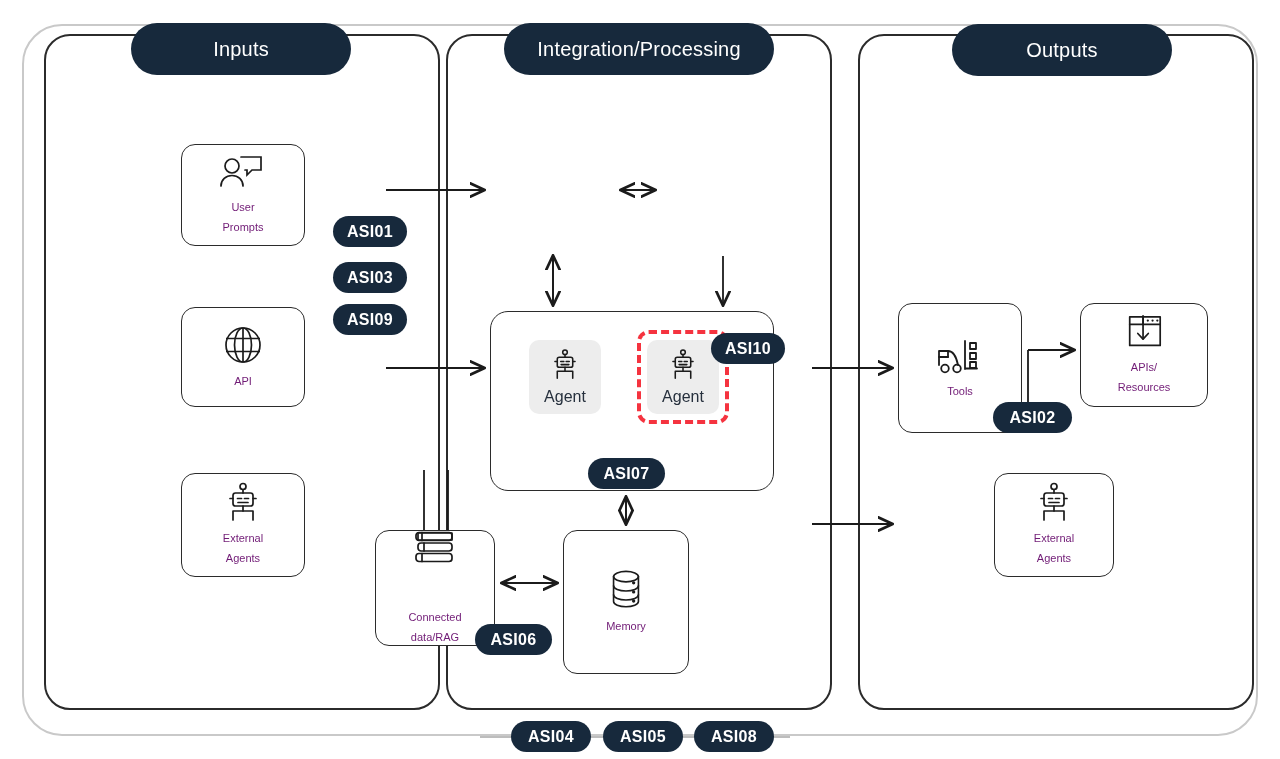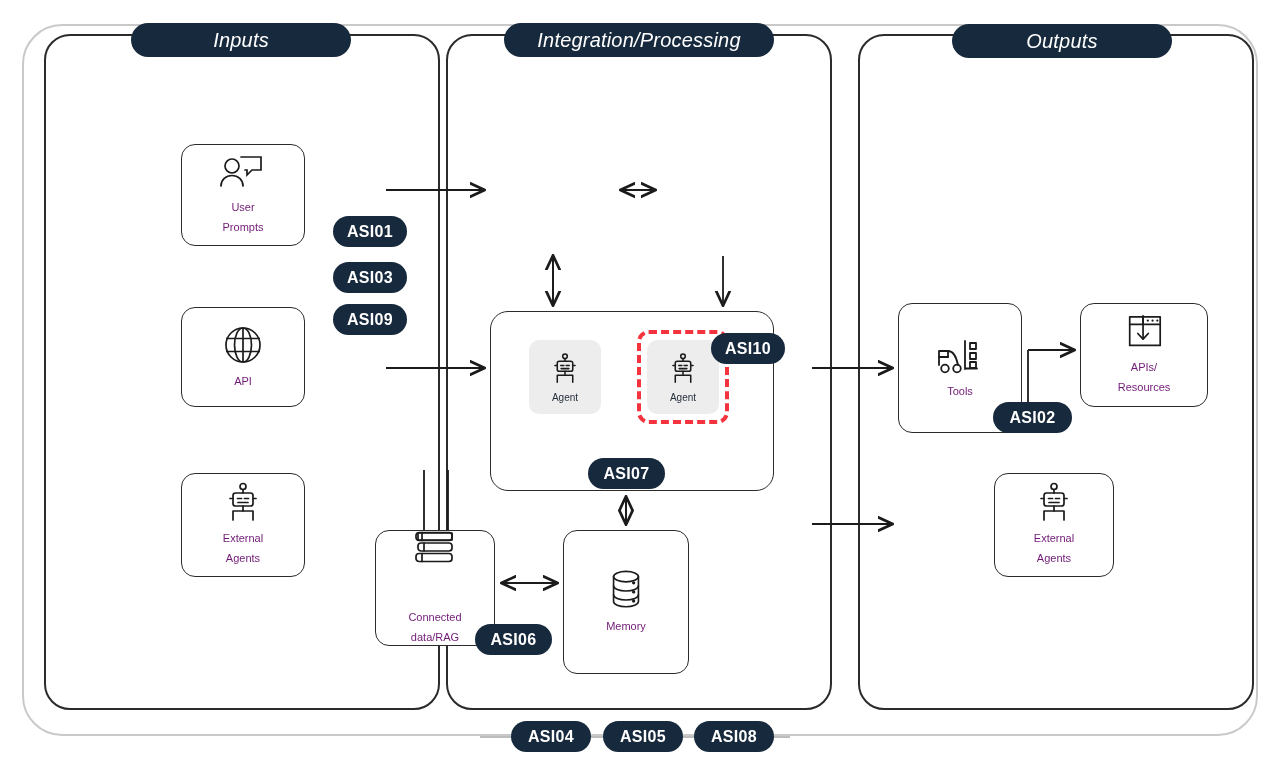--- a/index.html
+++ b/index.html
@@ -39,26 +39,25 @@
 
   
   .lane-title{
     position:absolute;
     background:#17293c;
     color:#ffffff;
     border-radius:26px;
     display:flex;align-items:center;justify-content:center;
     font-size:20px;
     letter-spacing:.2px;
-    height:34px;
+    height:52px;
     z-index:6;
     white-space:nowrap;
     padding:8px 26px;
     box-sizing:border-box;
-    font-style:italic;
   }
   .t-inputs{ left:131px; top:23px; width:220px; }
   .t-integration{ left:504px; top:23px; width:270px; }
   .t-outputs{ left:952px; top:24px; width:220px; }
 
   
   .node{
     position:absolute;
     border:1.6px solid #2b2b2b;
     border-radius:14px;
@@ -107,21 +106,21 @@
   .agent-tile{
     position:absolute;
     width:72px;height:74px;
     background:#ededed;
     border-radius:10px;
     display:flex;flex-direction:column;
     align-items:center;justify-content:center;
     z-index:5;
   }
   .agent-tile .alabel{
-    font-size:10px;
+    font-size:16px;
     color:#26303d;
     margin-top:2px;
   }
   .agent-a{ left:529px; top:340px; }
   .agent-b{ left:647px; top:340px; }
   .agent-highlight{
     position:absolute;
     left:637px; top:330px; width:92px; height:94px;
     border:4px dashed #f5333f;
     border-radius:12px;

